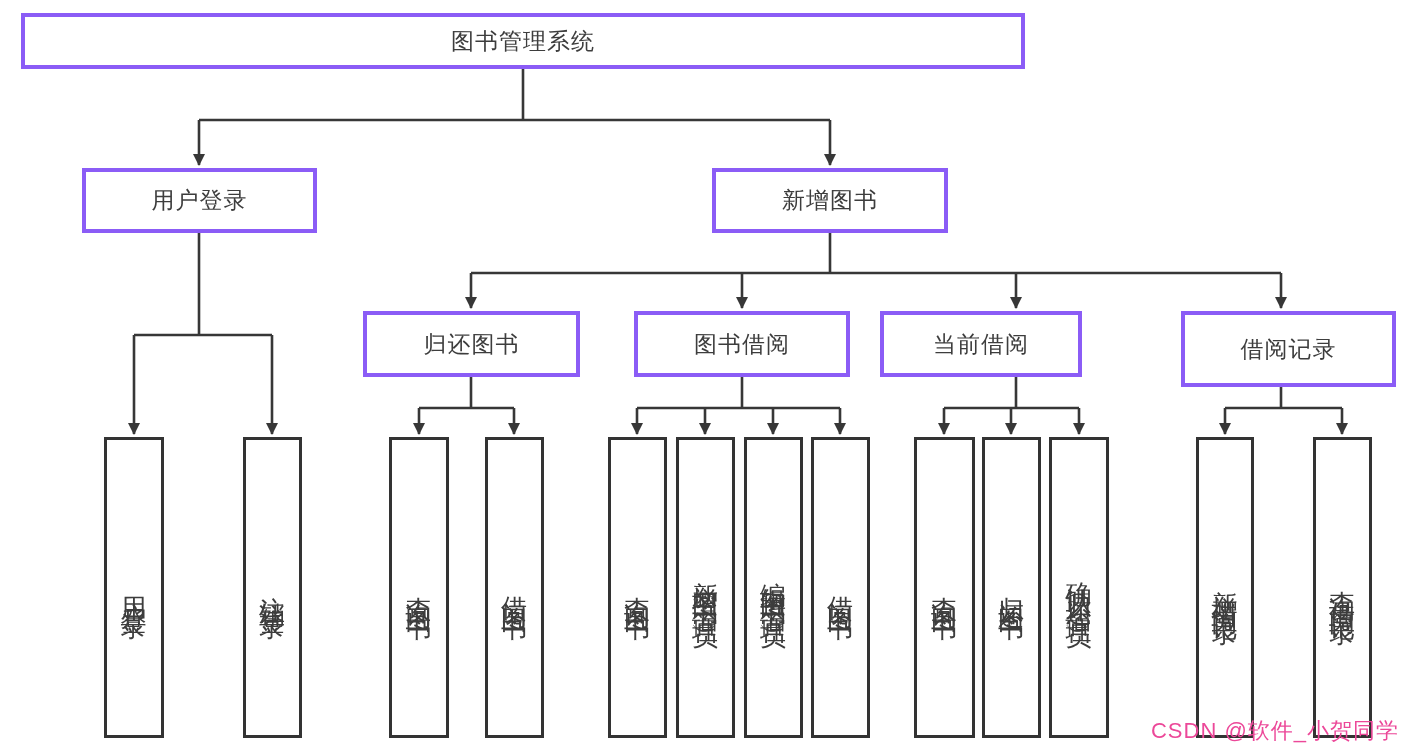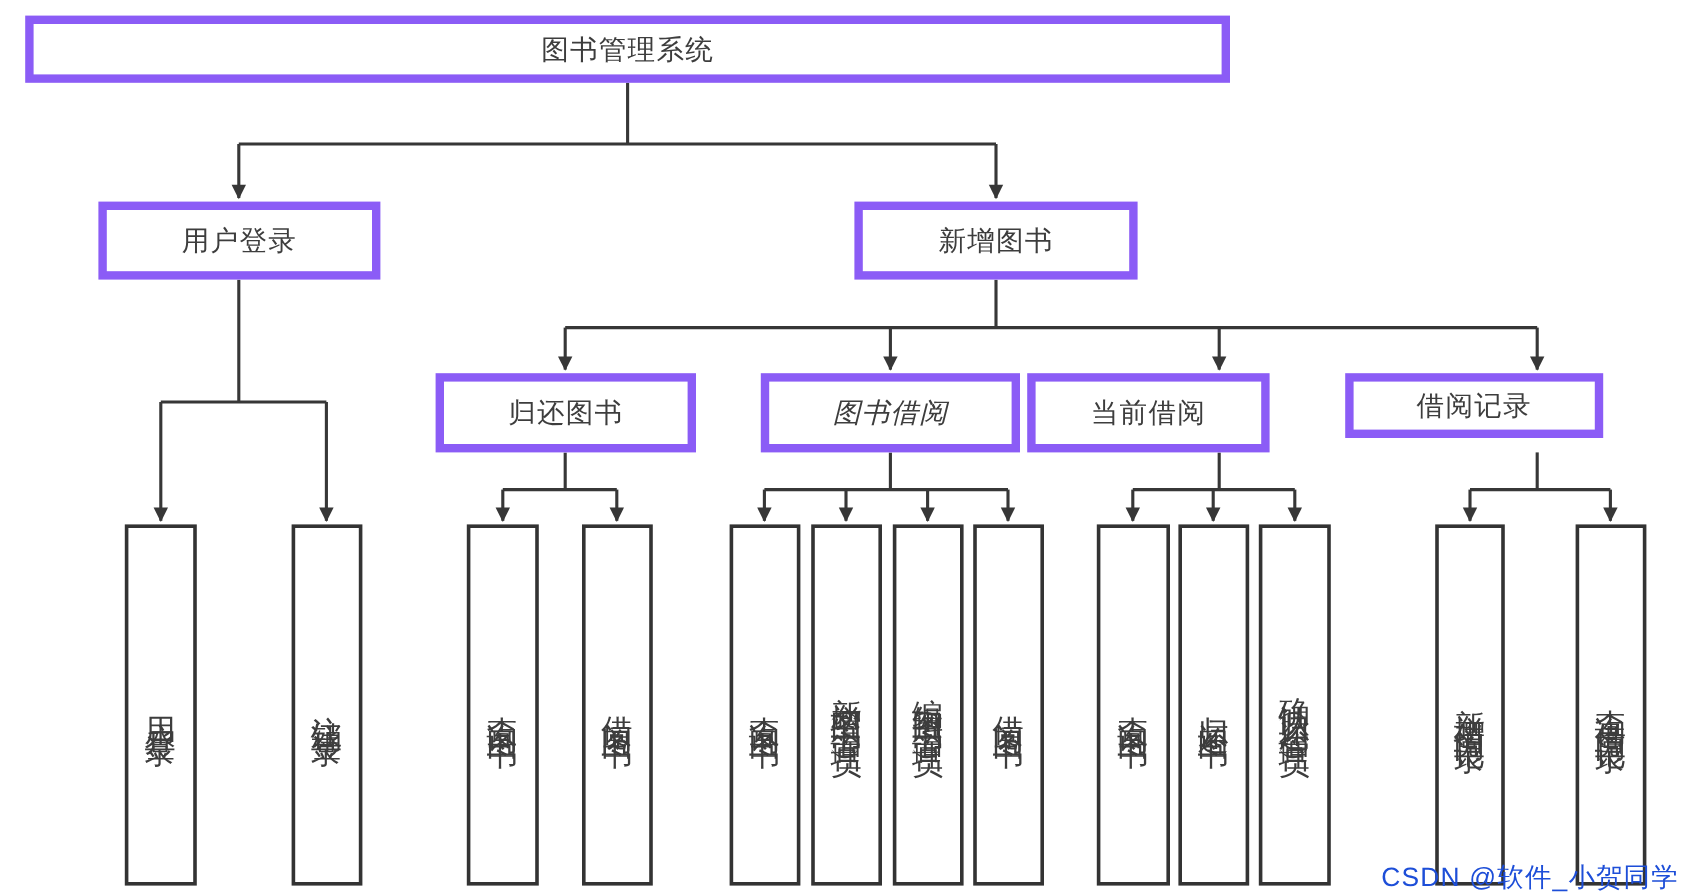--- a/index.html
+++ b/index.html
@@ -12,21 +12,21 @@
     font-family: "Liberation Sans", "DejaVu Sans", sans-serif;
   }
   #connectors {
     position: absolute;
     left: 0; top: 0;
     width: 1405px; height: 747px;
   }
   .hbox {
     position: absolute;
     box-sizing: border-box;
-    border: 7px solid #8b5cf6;
+    border: 4px solid #8b5cf6;
     background: #ffffff;
     display: flex;
     align-items: center;
     justify-content: center;
     font-size: 23px;
     color: #3d3d3d;
     letter-spacing: 1px;
   }
   .vbox {
     position: absolute;
@@ -44,21 +44,21 @@
     line-height: 1;
     letter-spacing: 6px;
     color: #3d3d3d;
     white-space: nowrap;
   }
   #watermark {
     position: absolute;
     top: 716px;
     right: 6px;
     font-size: 22px;
-    color: #1d4ed8;
+    color: #ec4899;
     letter-spacing: 1px;
     z-index: 5;
   }
 </style>
 </head>
 <body>
 
 <div id="stage">
 
   <svg id="connectors" viewBox="0 0 1405 747" xmlns="http://www.w3.org/2000/svg">
@@ -118,27 +118,27 @@
   <div class="hbox" style="left:82px; top:168px; width:235px; height:65px;">
     <span>用户登录</span>
   </div>
   <div class="hbox" style="left:712px; top:168px; width:236px; height:65px;">
     <span>新增图书</span>
   </div>
 
   <div class="hbox" style="left:363px; top:311px; width:217px; height:66px;">
     <span>归还图书</span>
   </div>
-  <div class="hbox" style="left:634px; top:311px; width:216px; height:66px;font-style:italic;">
+  <div class="hbox" style="left:634px; top:311px; width:216px; height:66px;">
     <span>图书借阅</span>
   </div>
-  <div class="hbox" style="left:856px; top:311px; width:202px; height:66px;">
+  <div class="hbox" style="left:880px; top:311px; width:202px; height:66px;">
     <span>当前借阅</span>
   </div>
-  <div class="hbox" style="left:1121px; top:311px; width:215px; height:54px;">
+  <div class="hbox" style="left:1181px; top:311px; width:215px; height:76px;">
     <span>借阅记录</span>
   </div>
 
   <div class="vbox" style="left:104px; top:437px; width:60px; height:301px;">
     <span class="vtext">用户登录</span>
   </div>
   <div class="vbox" style="left:243px; top:437px; width:59px; height:301px;">
     <span class="vtext">注销登录</span>
   </div>
 

